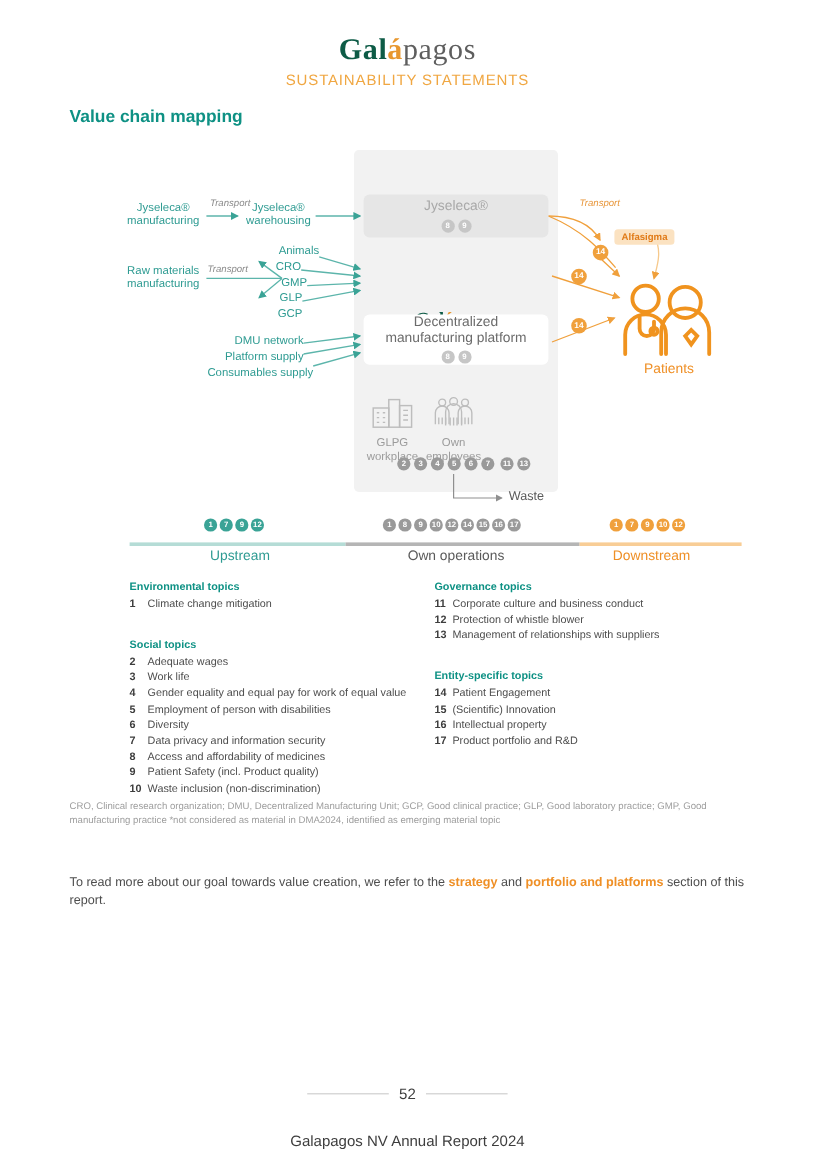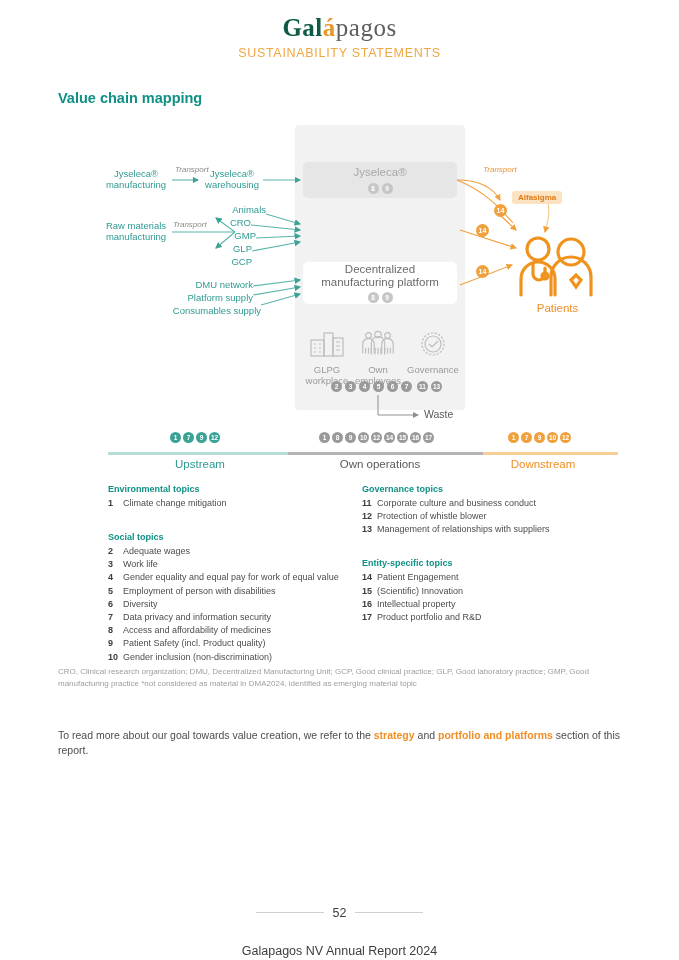--- a/index.html
+++ b/index.html
@@ -3,21 +3,21 @@
 <meta charset="utf-8">
 <style>
   html,body{margin:0;padding:0;}
   body{
     width:679px;height:960px;background:#ffffff;
     font-family:"Liberation Sans", sans-serif;
     color:#4d4d4d;
     position:relative;overflow:hidden;
   }
   
-  .brand-wrap{text-align:center;padding-top:14px;}
+  .brand-wrap{text-align:center;padding-top:28px;}
   .brand{
     font-family:"Liberation Serif", serif;
     font-size:25px;letter-spacing:.5px;
   }
   .brand .b1{color:#0d5b46;font-weight:bold;}
   .brand .b2{color:#e8972e;font-weight:bold;}
   .brand .b3{color:#5e5e5e;font-weight:normal;}
   .subtitle{
     color:#f0a742;font-size:12.5px;letter-spacing:.7px;margin-top:4px;
   }
@@ -245,30 +245,20 @@
           <circle cx="30" cy="5" r="3"></circle>
         <path d="M4,24 v-10 a6,6 0 0 1 12,0 v10"></path>
         <path d="M13,25 v-12 a7,7 0 0 1 14,0 v12"></path>
         <path d="M24,24 v-10 a6,6 0 0 1 12,0 v10"></path>
         <path d="M7,18 v6 M10,18 v6 M13,18 v6 M17,18 v7 M20,18 v7 M23,18 v7 M27,18 v6 M30,18 v6 M33,18 v6"></path>
       </g>
     </svg>
     <span>Own<br>employees</span>
   </div>
 
-  <div class="icon-item" style="left:404px;top:210px;width:58px;">
-    <svg width="32" height="30" viewBox="0 0 32 30">
-      <g stroke="#bdbdbd" fill="none" stroke-width="1.2">
-        <circle cx="16" cy="14" r="11" stroke-dasharray="2.2 1.6"></circle>
-        <circle cx="16" cy="14" r="8"></circle>
-        <path d="M12,14 l3,3 l6,-6"></path>
-      </g>
-    </svg>
-    <span>Governance</span>
-  </div>
 
   <div class="badges" style="position:absolute;left:331px;top:258px;">
     <span class="badge">2</span>
     <span class="badge">3</span>
     <span class="badge">4</span>
     <span class="badge">5</span>
     <span class="badge">6</span>
     <span class="badge">7</span>
   </div>
   <div class="badges" style="position:absolute;left:417px;top:258px;">
@@ -369,21 +359,21 @@
     <div class="trow">
         <span class="tnum">8</span>
         <span class="ttext">Access and affordability of medicines</span>
       </div>
     <div class="trow">
         <span class="tnum">9</span>
         <span class="ttext">Patient Safety (incl. Product quality)</span>
       </div>
     <div class="trow">
         <span class="tnum">10</span>
-        <span class="ttext">Gender inclusion (non-discrimination)</span>
+        <span class="ttext">Waste inclusion (non-discrimination)</span>
       </div>
   </div>
 
   <div class="col right">
     <div class="cat">Governance topics</div>
     <div class="trow">
         <span class="tnum">11</span>
         <span class="ttext">Corporate culture and business conduct</span>
       </div>
     <div class="trow">

